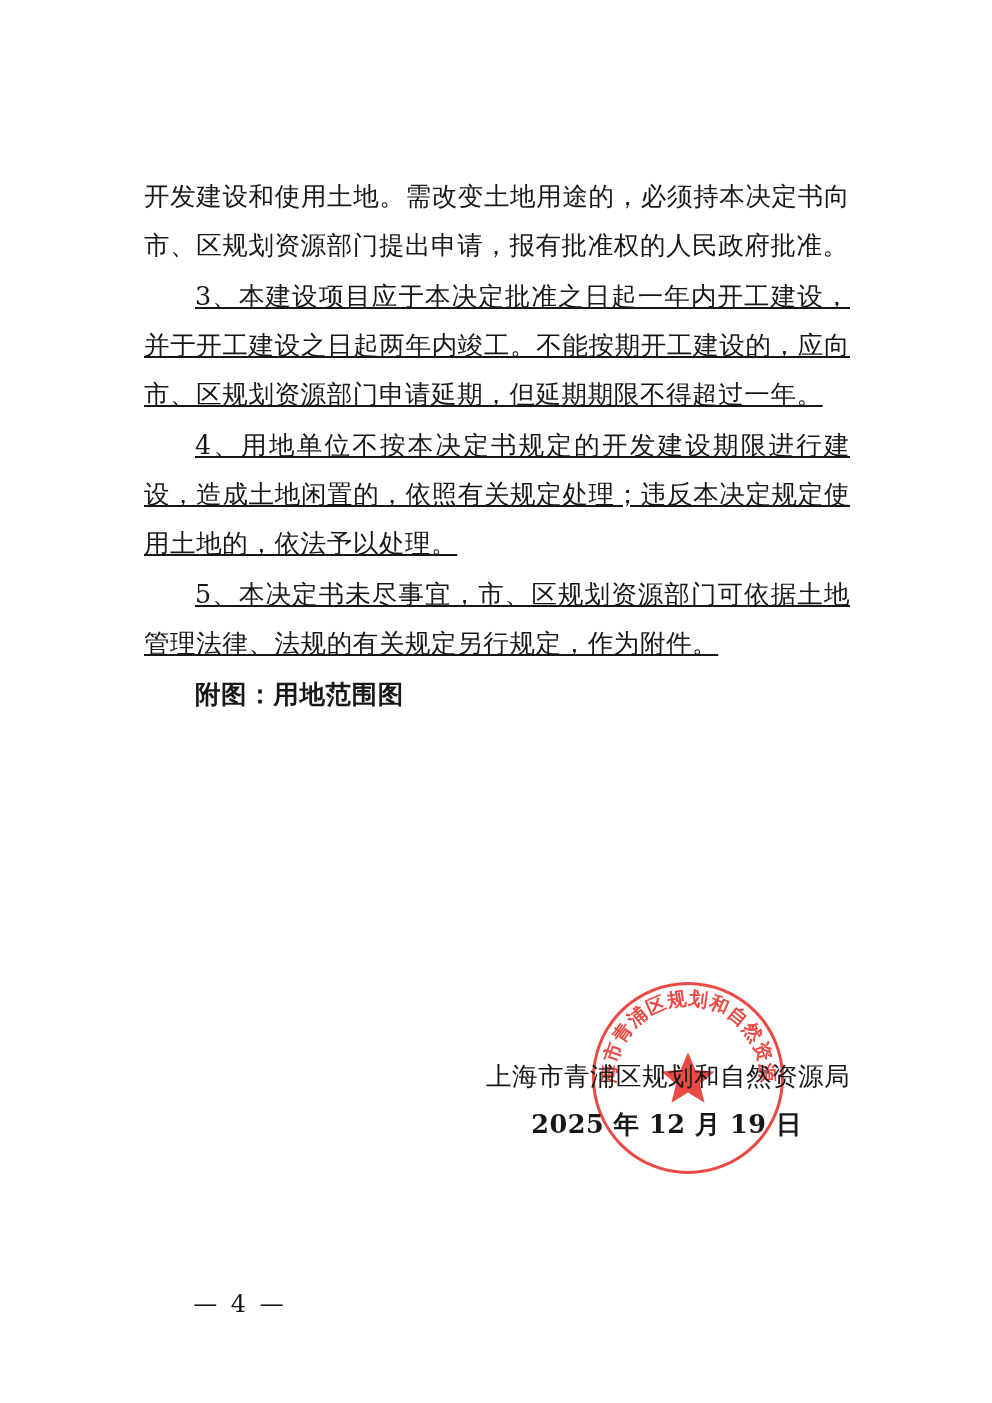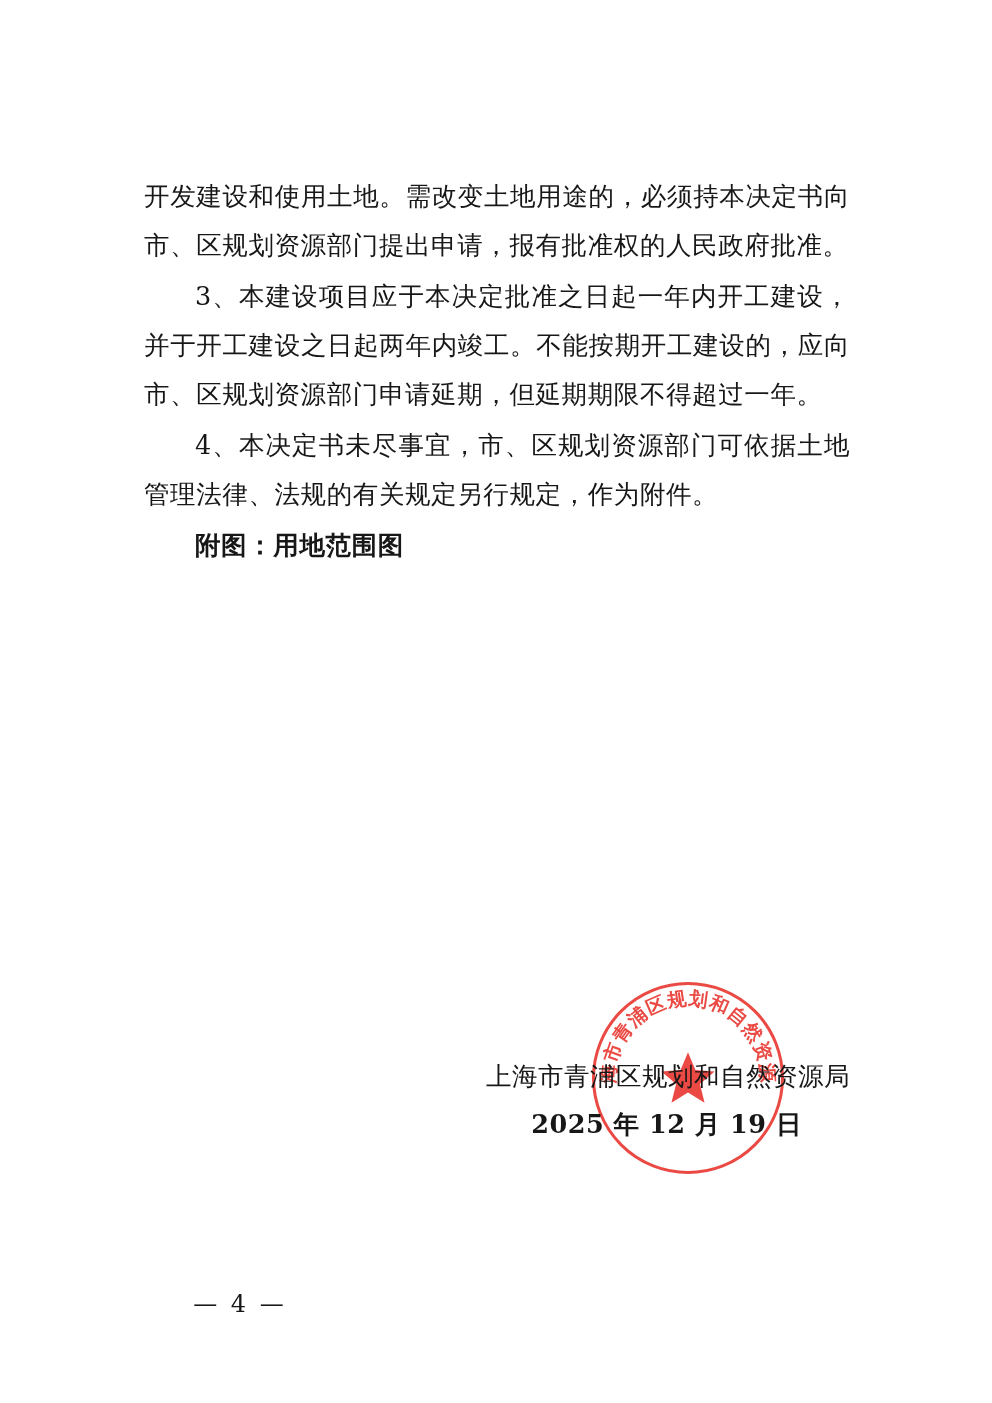--- a/index.html
+++ b/index.html
@@ -37,20 +37,21 @@
     line-height: 49px;
     text-align: justify;
     text-align-last: left;
     letter-spacing: 0.6px;
     text-justify: inter-ideograph;
     color: #171717;
   }
 
   p.indent {
     text-indent: 51px;
+    text-decoration: underline;
   }
 
   .attach-line {
     text-indent: 51px;
     font-weight: bold;
   }
 
   
   .signature {
     position: absolute;
@@ -128,21 +129,22 @@
   }
 </style>
 </head>
 <body>
 
 <div class="page">
 
   <div class="body-text">
     <p class="para">开发建设和使用土地。需改变土地用途的，必须持本决定书向市、区规划资源部门提出申请，报有批准权的人民政府批准。</p>
     <p class="para indent">3、本建设项目应于本决定批准之日起一年内开工建设，并于开工建设之日起两年内竣工。不能按期开工建设的，应向市、区规划资源部门申请延期，但延期期限不得超过一年。</p>
-    <p class="para indent">4、本决定书未尽事宜，市、区规划资源部门可依据土地管理法律、法规的有关规定另行规定，作为附件。</p>
+    <p class="para indent">4、用地单位不按本决定书规定的开发建设期限进行建设，造成土地闲置的，依照有关规定处理；违反本决定规定使用土地的，依法予以处理。</p>
+    <p class="para indent">5、本决定书未尽事宜，市、区规划资源部门可依据土地管理法律、法规的有关规定另行规定，作为附件。</p>
     <p class="para attach-line">附图：用地范围图</p>
   </div>
 
   <div class="seal">
     <div class="seal-inner">
       <svg class="seal-text-svg" viewBox="0 0 186 186">
         <defs>
           <path id="sealArc" d="M 20 93 A 73 73 0 1 1 166 93"></path>
           <path id="sealArcBottom" d="M 26 93 A 67 67 0 0 0 160 93"></path>
         </defs>

